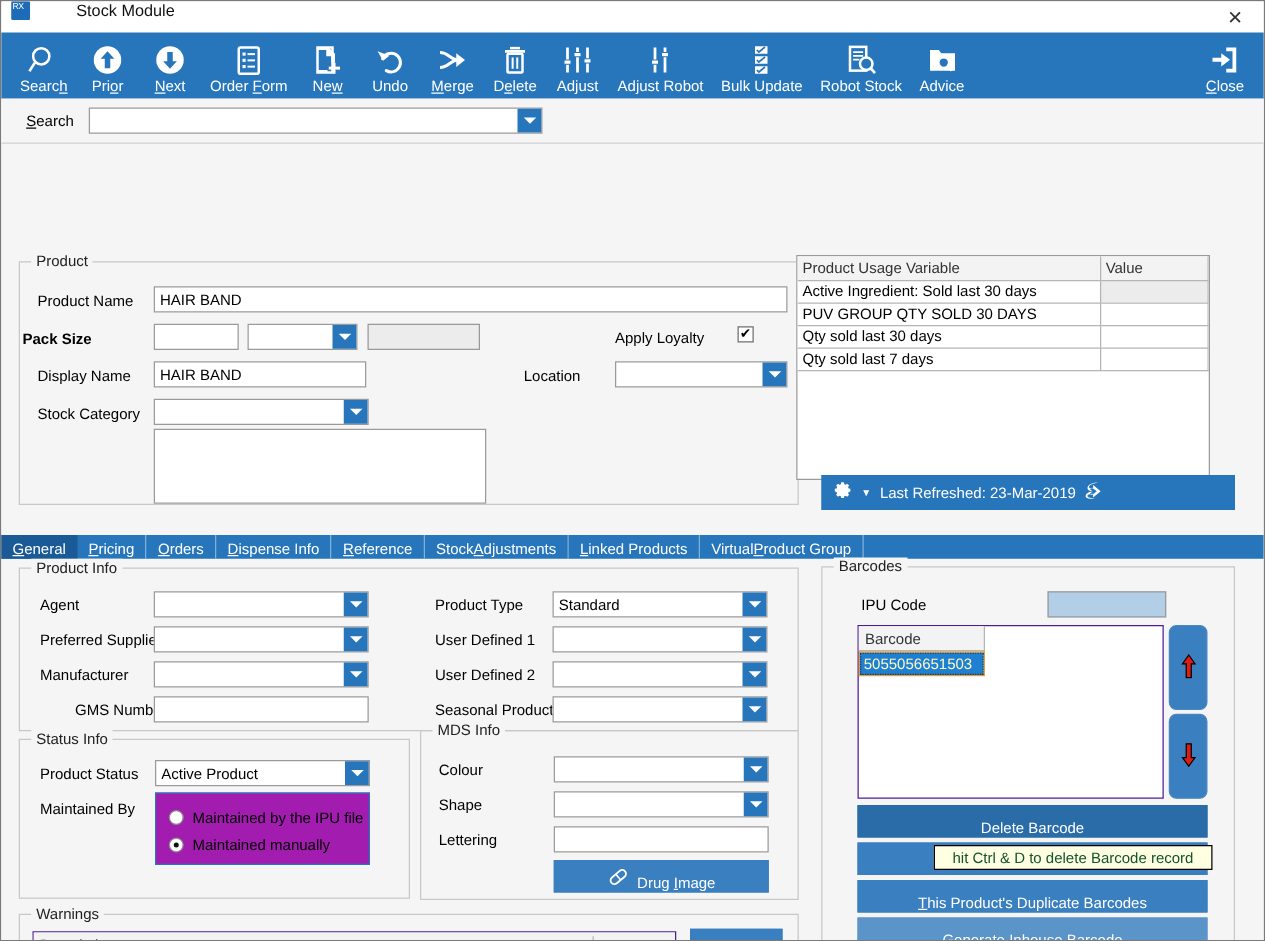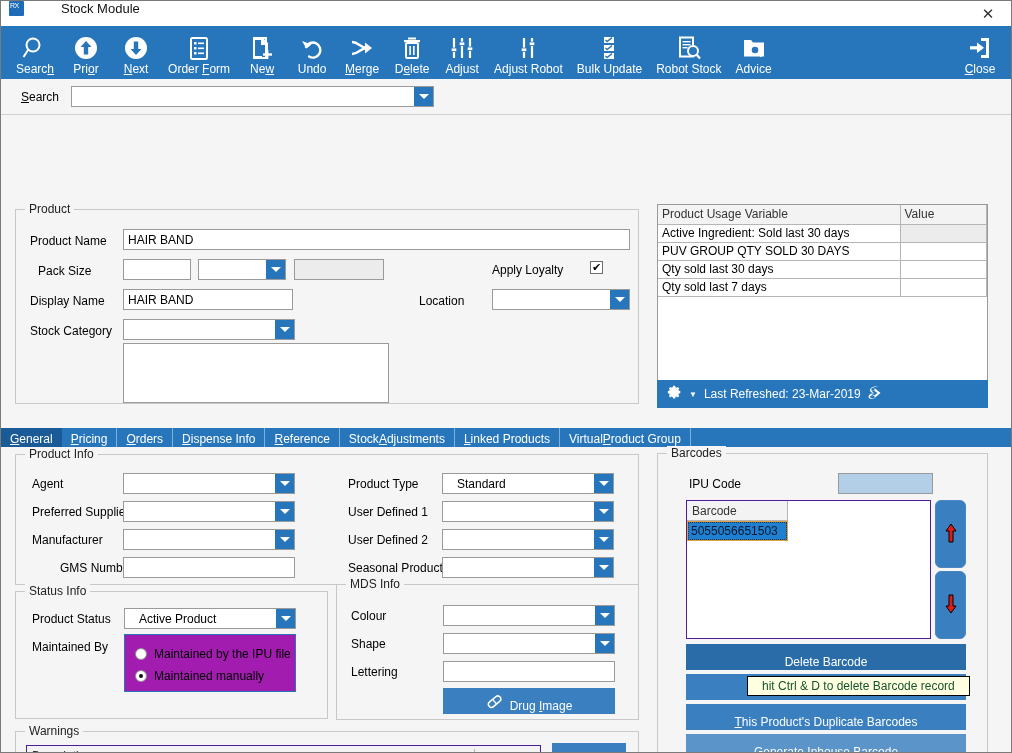--- a/index.html
+++ b/index.html
@@ -52,21 +52,21 @@
   .searchrow .lbl{ width:70px; text-align:right; padding-right:12px; font-size:12px;}
   
   .tfield{
     height:21px;background:#fff;border:1px solid #9a9a9a;
     font-size:12px;padding:2px 4px;display:flex;align-items:center;
     font-family:"Liberation Sans",sans-serif;color:#000;
   }
   .tfield.disabled{ background:#ececec; }
   .combo{
     height:21px;background:#fff;border:1px solid #9a9a9a;display:flex;align-items:center;
-    font-size:12px;position:relative;padding-left:14px;
+    font-size:12px;position:relative;padding-left:4px;
   }
   .combo .val{ flex:1; overflow:hidden; white-space:nowrap; }
   .combo .arrow{
     width:19px;height:19px;background:#2776bb;display:flex;align-items:center;justify-content:center;
     flex:0 0 19px;
   }
   .combo .arrow::after{
     content:"";border-left:5px solid transparent;border-right:5px solid transparent;
     border-top:5px solid #fff;
   }
@@ -125,21 +125,21 @@
     width:13px;height:13px;border:1px solid #6d6d6d;background:#fff;display:flex;
     align-items:center;justify-content:center;font-size:11px;line-height:11px;color:#000;
   }
   
   .gridbox{ background:#fff;border:1px solid #4c1d95; }
   .gridhdr{
     background:#f3f3f3;border-bottom:1px solid #b5b5b5;font-size:12px;color:#333;
     padding:2px 5px;height:20px;display:flex;align-items:center;
   }
   .bc-cell{
-    background:#1f7fd0;color:#0f172a;font-size:12px;padding:1px 2px;
+    background:#1f7fd0;color:#fef9c3;font-size:12px;padding:1px 2px;
     border:1px dotted #333;outline:1px solid #e0a040;display:inline-block;
   }
   .tooltip{
     position:absolute;background:#ffffe1;border:1px solid #000;font-size:12px;
     padding:2px 14px;color:#14532d;white-space:nowrap;
   }
   .arrowbtn{
     background:#3a7fbf;border:1px solid #4a86c2;border-radius:6px;
     display:flex;align-items:center;justify-content:center;
   }
@@ -335,21 +335,21 @@
       <div class="arrow"></div>
     </div>
   </div>
 
   <div class="group" style="left:14px; top:130px; width:624px; height:195px;">
     <div class="legend">Product</div>
 
     <div class="lbl" style="position:absolute;left:14px;top:24px;">Product Name</div>
     <div class="tfield" style="position:absolute;left:107px;top:19px;width:507px;">HAIR BAND</div>
 
-    <div class="lbl" style="position:absolute;left:22px;top:54px;">Pack Size</div>
+    <div class="lbl" style="position:absolute;left:2px;top:54px;font-weight:bold;">Pack Size</div>
     <div class="tfield" style="position:absolute;left:107px;top:49px;width:68px;"></div>
     <div class="combo" style="position:absolute;left:182px;top:49px;width:88px;">
       <div class="val"></div>
       <div class="arrow"></div>
     </div>
     <div class="tfield disabled" style="position:absolute;left:278px;top:49px;width:90px;"></div>
 
     <div class="lbl" style="position:absolute;left:476px;top:53px;">Apply Loyalty</div>
     <div class="cbox" style="position:absolute;left:574px;top:51px;">
       <span>✔</span>
@@ -366,21 +366,21 @@
 
     <div class="lbl" style="position:absolute;left:14px;top:114px;">Stock Category</div>
     <div class="combo" style="position:absolute;left:107px;top:109px;width:172px;">
       <div class="val"></div>
       <div class="arrow"></div>
     </div>
 
     <div class="tfield" style="position:absolute;left:107px;top:133px;width:266px;height:60px;align-items:flex-start;"></div>
   </div>
 
-  <div style="position:absolute;left:656px;top:125px;width:331px;height:180px;background:#fff;border:1px solid #9a9a9a;overflow:hidden;">
+  <div style="position:absolute;left:636px;top:125px;width:331px;height:180px;background:#fff;border:1px solid #9a9a9a;overflow:hidden;">
     <table class="usagetbl">
       <colgroup>
           <col style="width:242px">
           <col>
         </colgroup>
       <thead>
           <tr>
         <th>Product Usage Variable</th>
         <th>Value</th>
       </tr>

